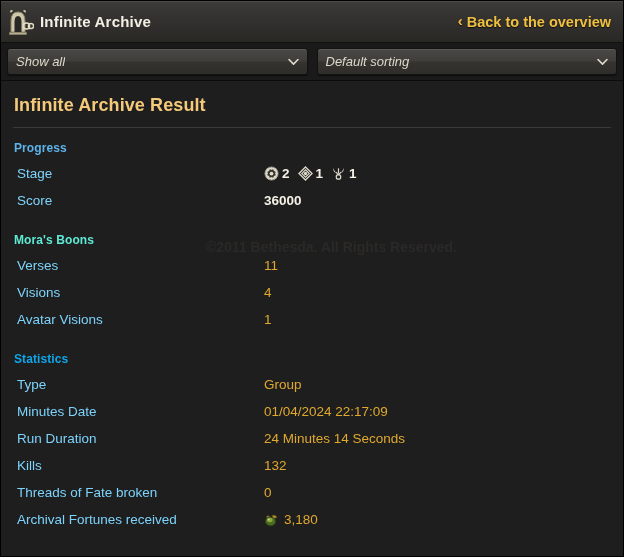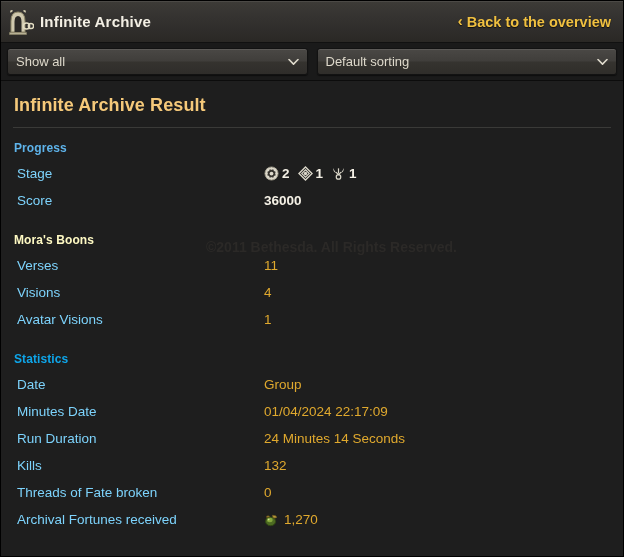--- a/index.html
+++ b/index.html
@@ -86,20 +86,21 @@
   
   .filterbar {
     height: 38px;
     min-height: 38px;
     background: #1a1a1a;
     display: flex;
     align-items: center;
     gap: 9px;
     padding: 0 6px;
     border-bottom: 1px solid #0c0c0c;
+    font-style: italic;
   }
 
   .select-box {
     position: relative;
     flex: 1 1 0;
     height: 27px;
     background: linear-gradient(to bottom, #4a4845 0%, #403e3b 48%, #35332f 52%, #2f2d2a 100%);
     border: 1px solid #121212;
     border-radius: 3px;
     box-shadow: inset 0 1px 0 rgba(255,255,255,0.10), 0 1px 1px rgba(0,0,0,0.5);
@@ -310,21 +311,21 @@
               </div>
             </div>
             <div class="row">
               <div class="row-label">Score</div>
               <div class="row-value plain">
                 <span>36000</span>
               </div>
             </div>
           </div>
           <div class="section">
-            <div class="section-heading" style="color: #fef9c3;">Mora's Boons</div>
+            <div class="section-heading" style="color: #5eead4;">Mora's Boons</div>
             <div class="row">
               <div class="row-label">Verses</div>
               <div class="row-value">
                 <span>11</span>
               </div>
             </div>
             <div class="row">
               <div class="row-label">Visions</div>
               <div class="row-value">
                 <span>4</span>
@@ -333,21 +334,21 @@
             <div class="row">
               <div class="row-label">Avatar Visions</div>
               <div class="row-value">
                 <span>1</span>
               </div>
             </div>
           </div>
           <div class="section">
             <div class="section-heading" style="color: #0ea5e9;">Statistics</div>
             <div class="row">
-              <div class="row-label">Date</div>
+              <div class="row-label">Type</div>
               <div class="row-value">
                 <span>Group</span>
               </div>
             </div>
             <div class="row">
               <div class="row-label">Minutes Date</div>
               <div class="row-value">
                 <span>01/04/2024 22:17:09</span>
               </div>
             </div>
@@ -372,20 +373,20 @@
             <div class="row">
               <div class="row-label">Archival Fortunes received</div>
               <div class="row-value">
                 <svg class="coin-icon" width="15" height="14" viewBox="0 0 16 15" xmlns="http://www.w3.org/2000/svg">
     <ellipse cx="7" cy="9" rx="5.4" ry="4.6" fill="#4d6b22" stroke="#2f4512" stroke-width="1"></ellipse>
     <ellipse cx="6.2" cy="7.6" rx="3" ry="2.4" fill="#86a83c"></ellipse>
     <path d="M9 2.5 Q12.5 2 13.8 4.5 Q12 6 9.6 5 Z" fill="#b89a3c" stroke="#6b571d" stroke-width="0.8"></path>
     <path d="M2.6 3.5 Q4.6 2.2 6.2 3.8 Q4.6 5.2 2.8 4.8 Z" fill="#9c8030" stroke="#5c4a18" stroke-width="0.7"></path>
     <circle cx="5" cy="7" r="0.9" fill="#d7e39a"></circle>
   </svg>
-                <span>1,270</span>
+                <span>3,180</span>
               </div>
             </div>
           </div>
         </div>
     </div>
   </div>
 </div>
 
 </body></html>

